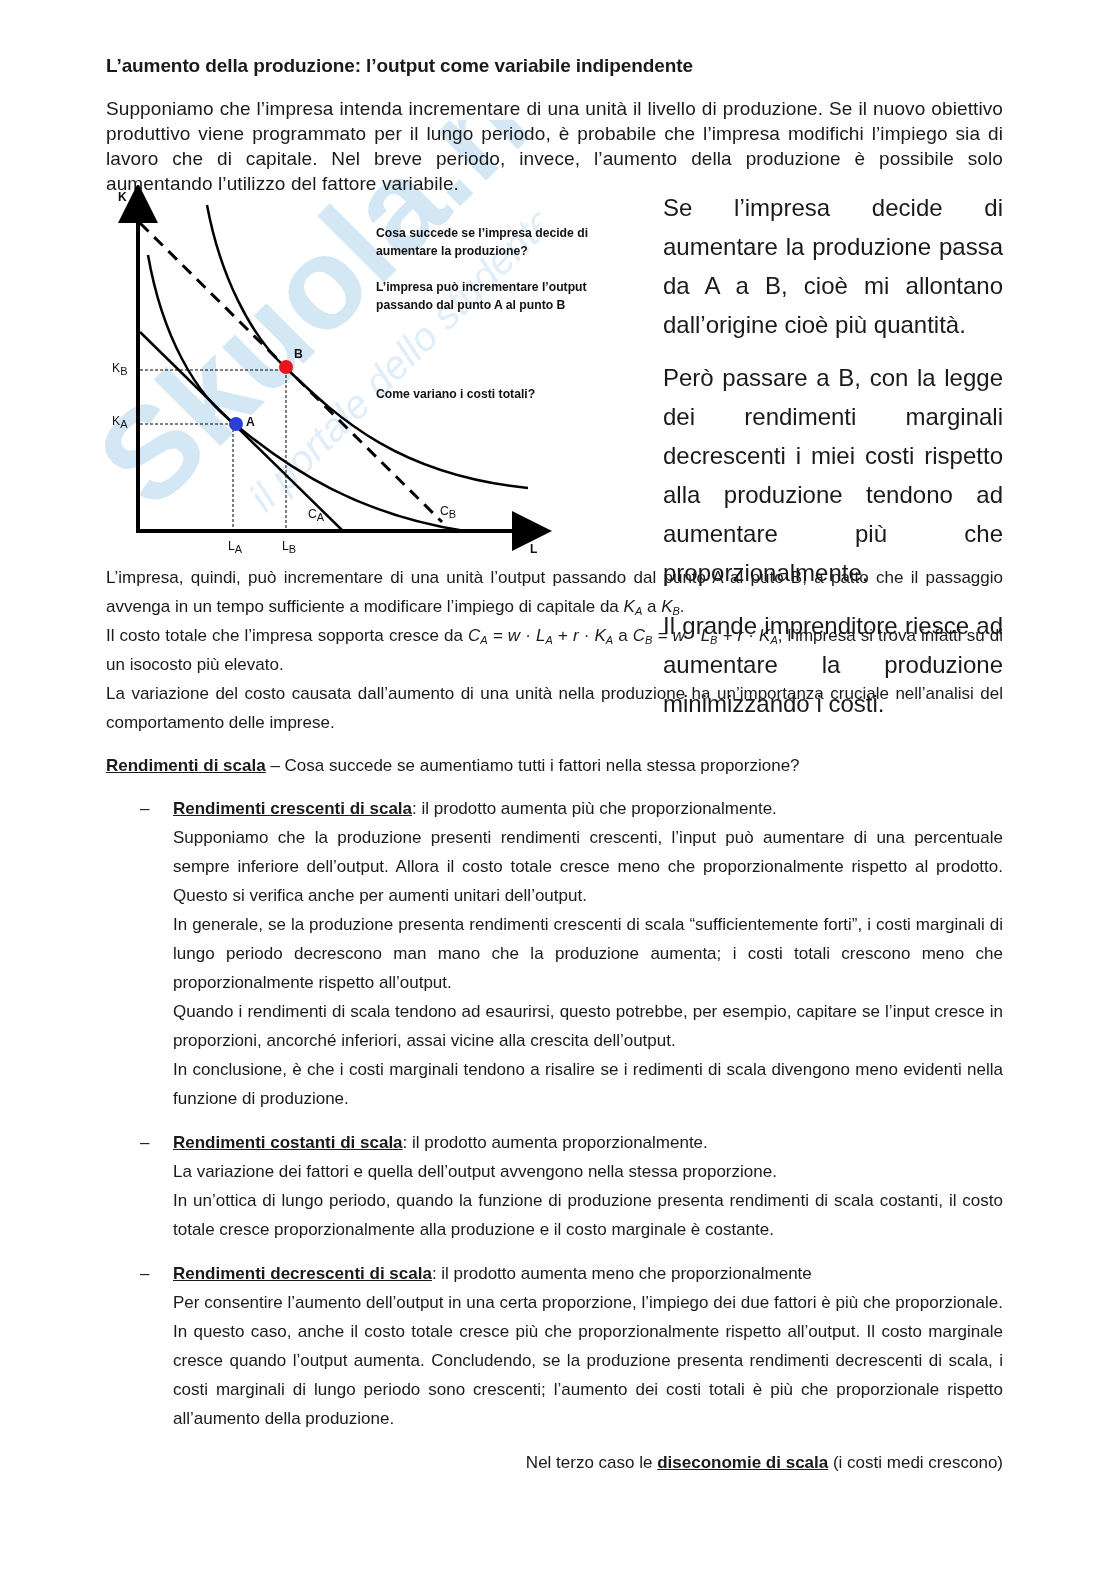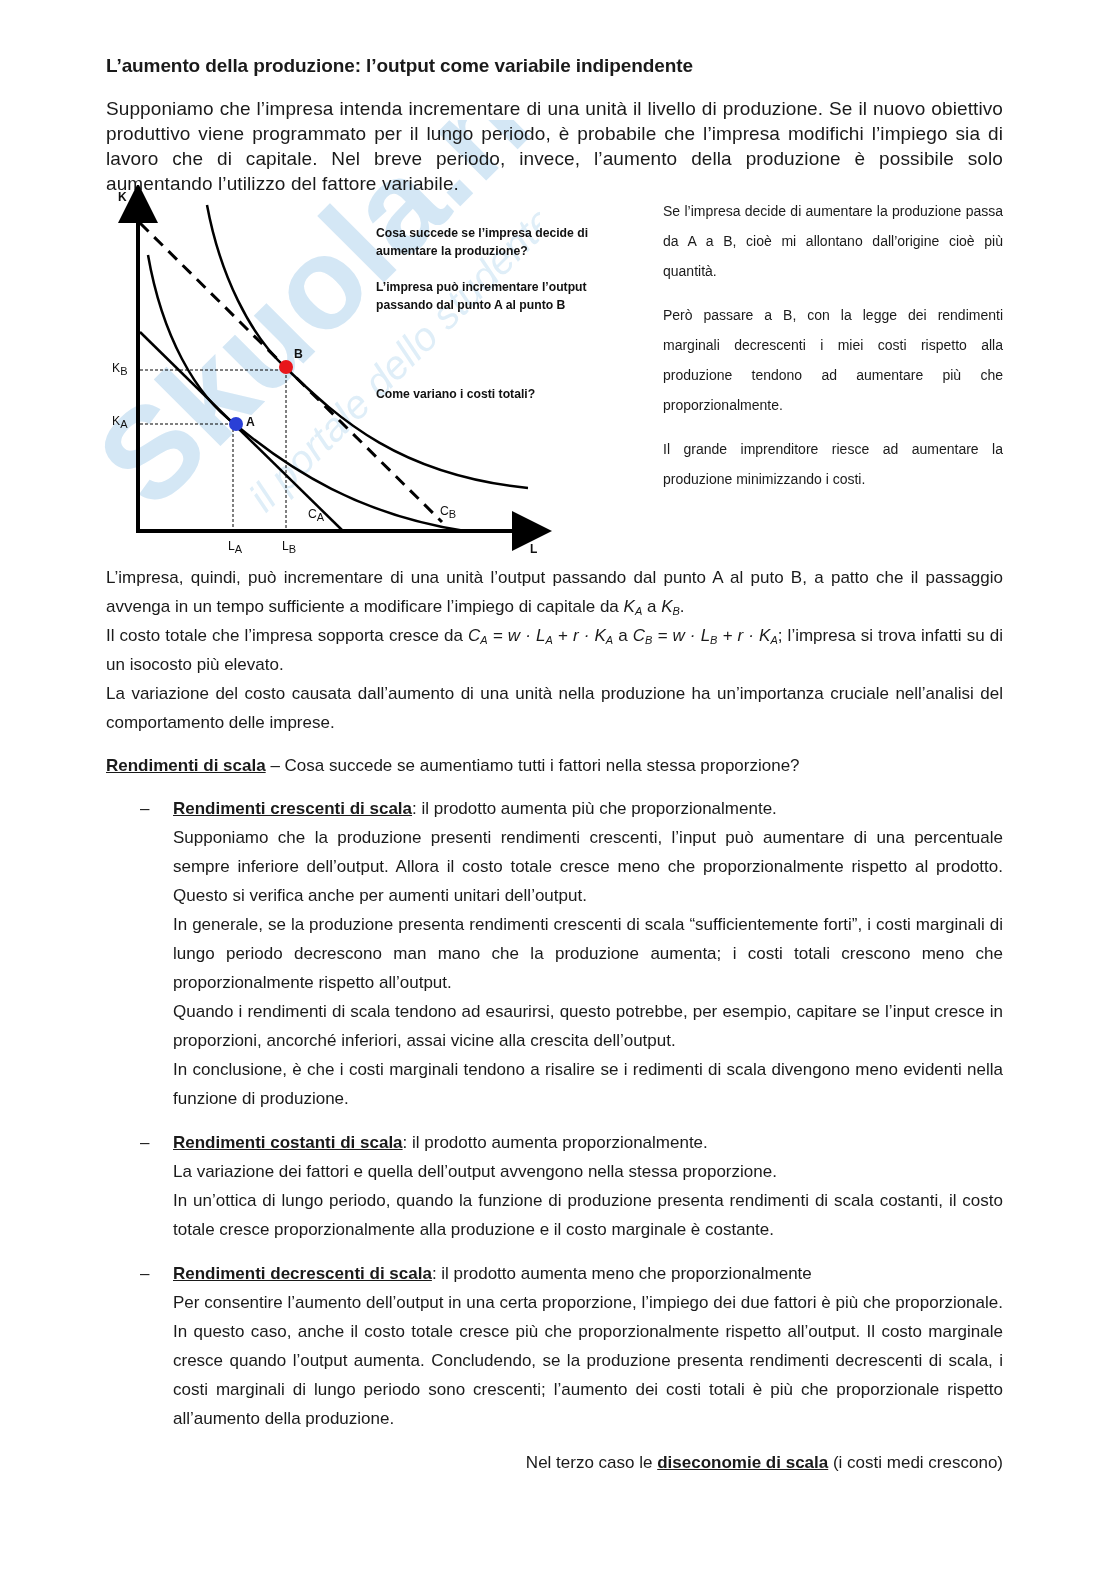--- a/index.html
+++ b/index.html
@@ -24,21 +24,21 @@
   .figure { position: absolute; left: 100px; top: 185px; width: 555px; height: 380px; }
   .figure svg { position: absolute; left: 0; top: 0; }
   .fig-text {
     position: absolute; font-size: 12.2px; font-weight: bold; line-height: 17.5px; color: #111;
   }
   .side {
     position: absolute; left: 663px; top: 188px; width: 340px;
   }
   .side-title { font-size: 17.5px; font-weight: bold; margin: 0 0 14px 0; line-height: 26px; }
   .side p {
-    margin: 8px 0 14px 0; font-size: 14px; line-height: 30px; text-align: justify;
+    margin: 0 0 14px 0; font-size: 24px; line-height: 39px; text-align: justify;
   }
   .body {
     position: absolute; left: 106px; top: 563px; width: 897px; font-size: 17px; line-height: 29px;
   }
   .body p { margin: 0; text-align: justify; }
   .body .gap { height: 14px; }
   .list { margin: 0; padding: 0; list-style: none; }
   .list li { position: relative; padding-left: 67px; margin-bottom: 15px; }
   .list li .dash { position: absolute; left: 34px; top: 0; }
   .list li p { margin: 0; text-align: justify; }

